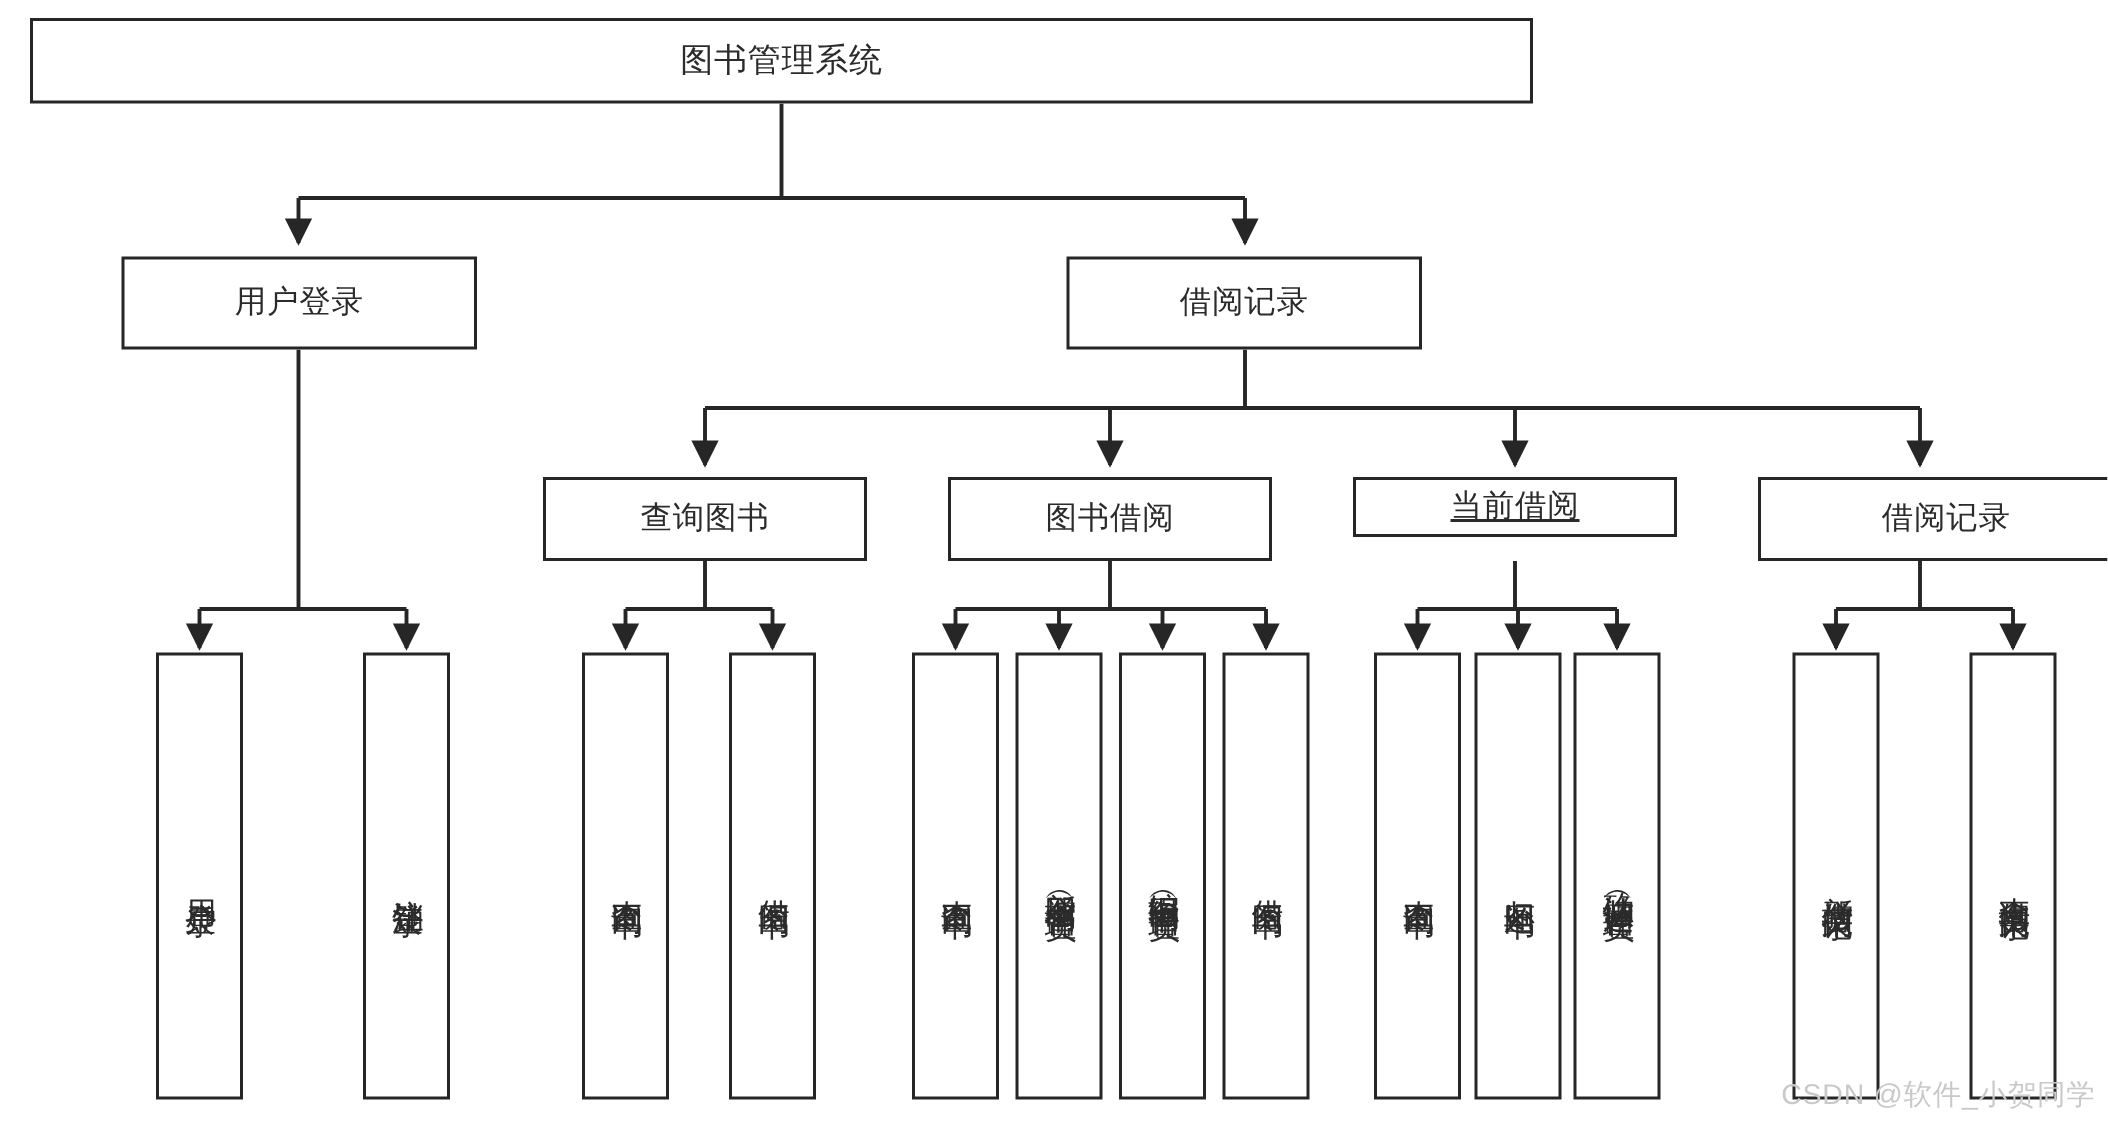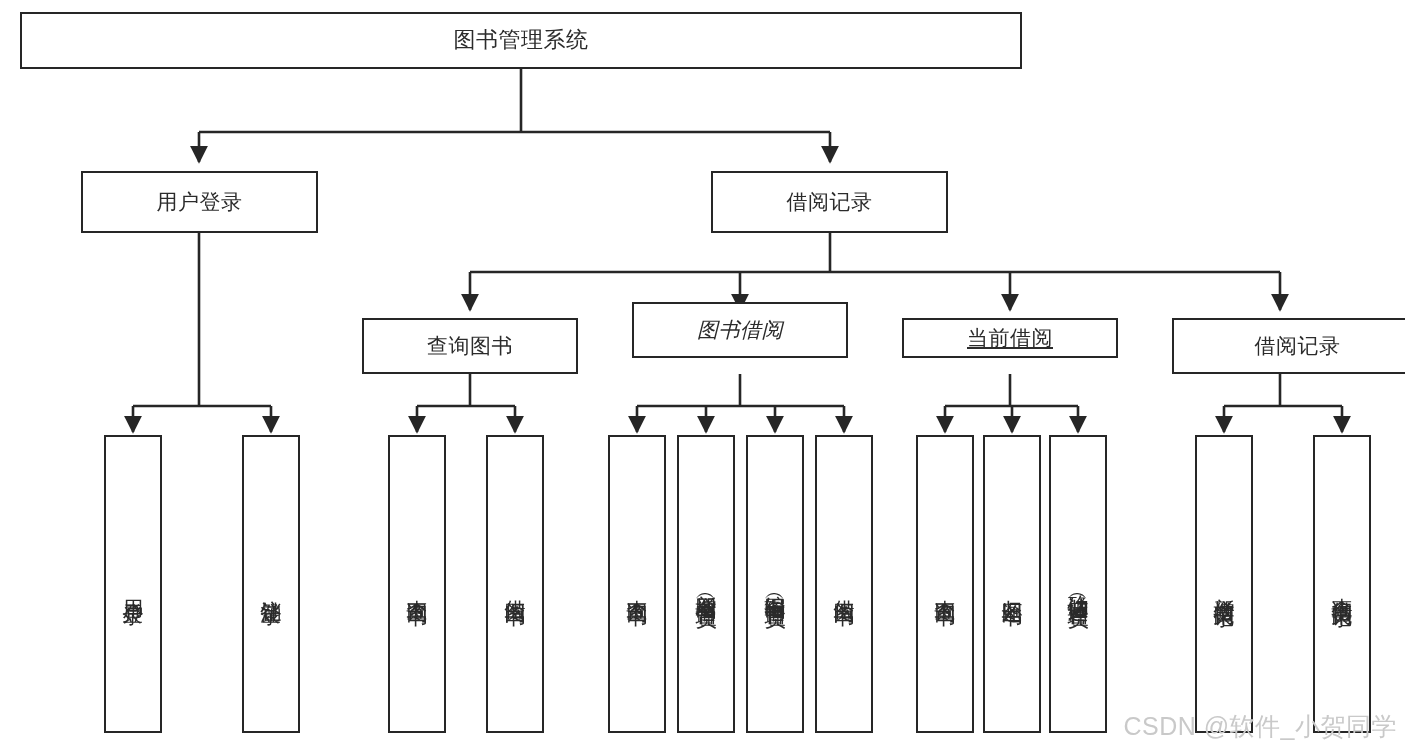--- a/index.html
+++ b/index.html
@@ -61,21 +61,21 @@
     text-orientation: upright;
     font-size: 21px;
     line-height: 1.14;
     letter-spacing: 2px;
     white-space: nowrap;
   }
   .watermark {
     position: absolute;
     right: 8px;
     bottom: 4px;
-    font-size: 25px;
+    font-size: 19px;
     color: #c9c9c9;
     letter-spacing: 0.5px;
     z-index: 6;
     white-space: nowrap;
     font-family: "Liberation Sans", "DejaVu Sans", sans-serif;
   }
 </style>
 </head>
 <body>
 
@@ -138,21 +138,21 @@
   <div class="node h" style="left:81px; top:171px; width:237px; height:62px;">
     <span class="label">用户登录</span>
   </div>
   <div class="node h" style="left:711px; top:171px; width:237px; height:62px;">
     <span class="label">借阅记录</span>
   </div>
 
   <div class="node h" style="left:362px; top:318px; width:216px; height:56px;">
     <span class="label">查询图书</span>
   </div>
-  <div class="node h" style="left:632px; top:302px; width:216px; height:56px;font-style:italic;">
+  <div class="node h" style="left:632px; top:318px; width:216px; height:56px;">
     <span class="label">图书借阅</span>
   </div>
   <div class="node h" style="left:902px; top:318px; width:216px; height:40px;text-decoration:underline;">
     <span class="label">当前借阅</span>
   </div>
   <div class="node h" style="left:1172px; top:318px; width:251px; height:56px;">
     <span class="label">借阅记录</span>
   </div>
 
   <div class="node v" style="left:104px; top:435px; width:58px; height:298px;">

